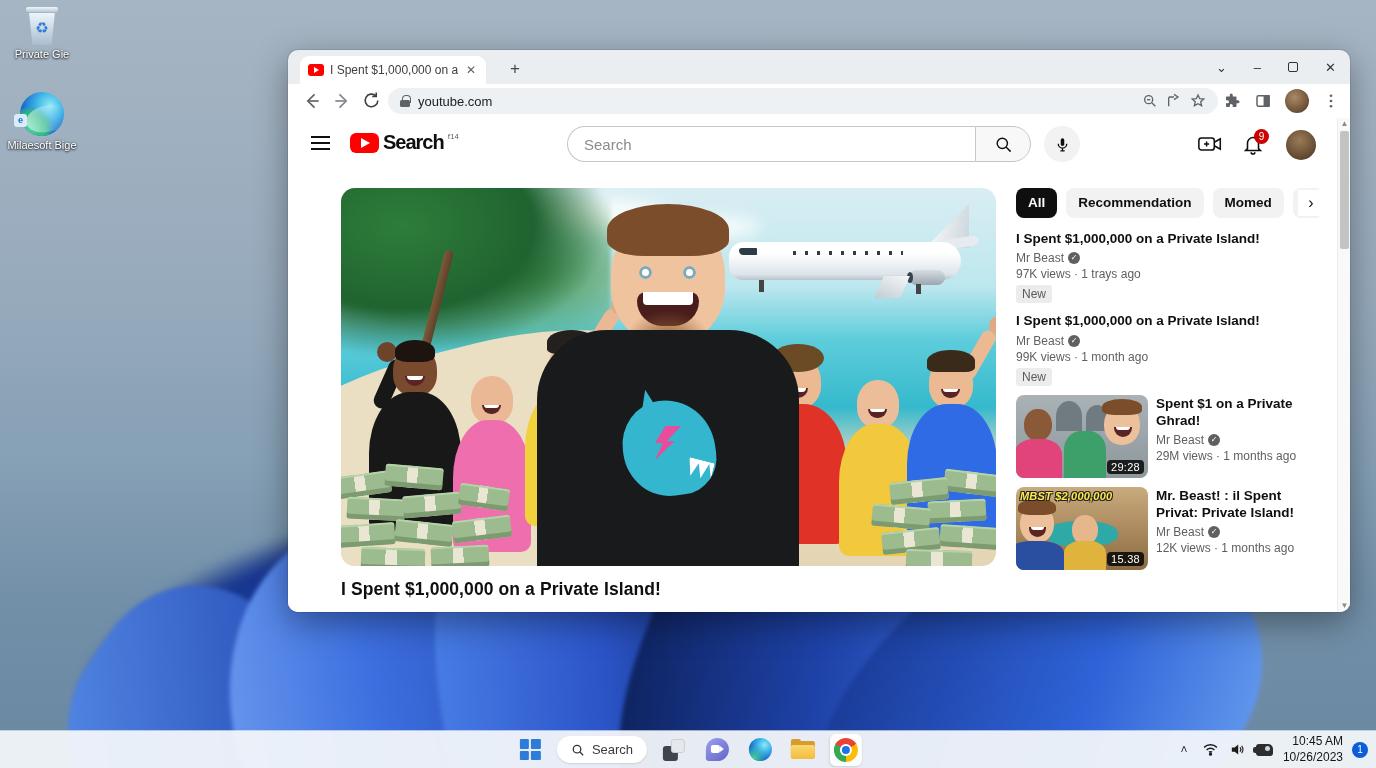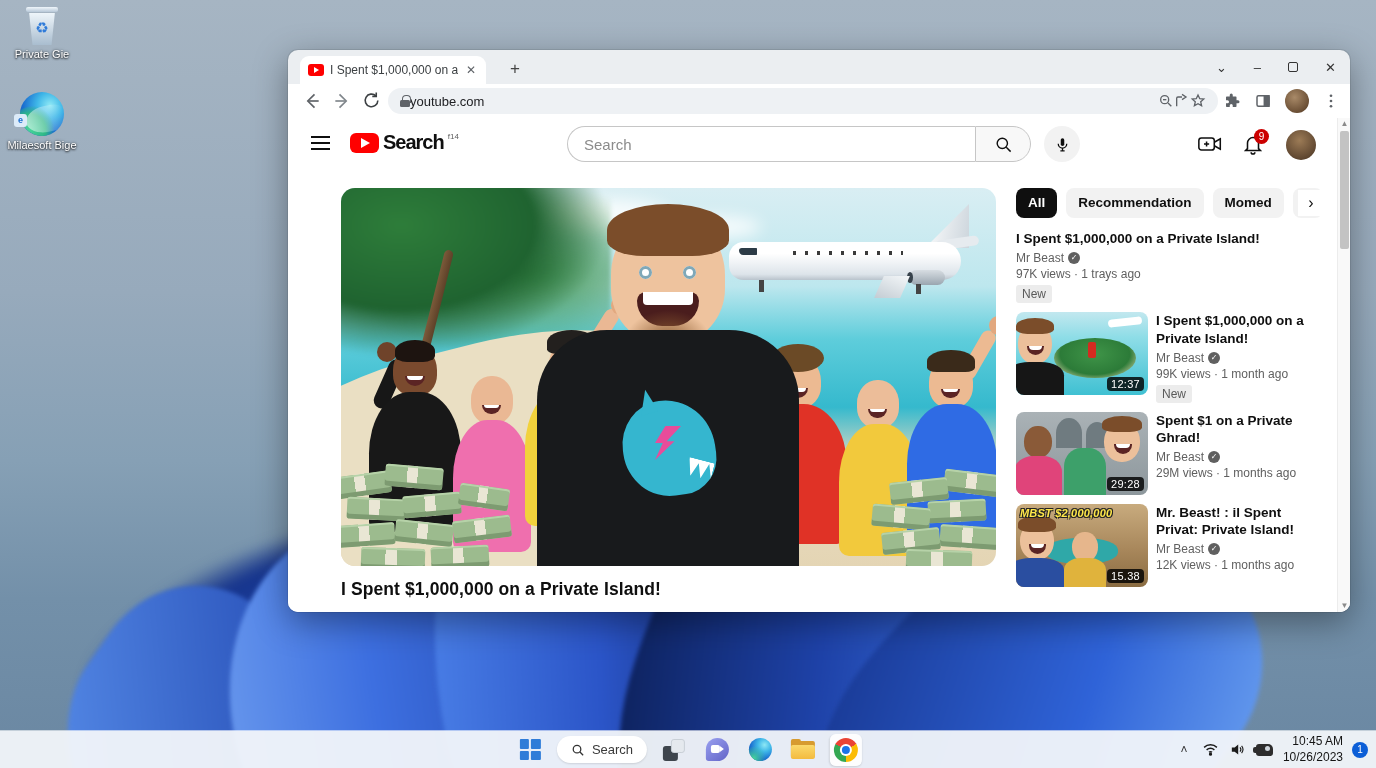--- a/index.html
+++ b/index.html
@@ -54,21 +54,21 @@
   .newtab { position:absolute; left:216px; top:9px; width:22px; height:22px; text-align:center; line-height:20px; font-size:17px; color:#444; cursor:pointer; }
   .wctrls { position:absolute; right:14px; top:0; height:34px; display:flex; align-items:center; gap:27px; color:#333; }
   .wctrls span { cursor:pointer; font-size:13px; line-height:1; }
   .wc-chevron { font-size:11px; }
   .wc-max { font-size:10px; border:1.3px solid #333; width:10px; height:10px; display:inline-block; border-radius:2px; }
 
   .toolbar { position:relative; height:34px; background:#fff; border-radius:0; }
   .navbtn { position:absolute; top:7px; width:20px; height:20px; color:#5f6368; cursor:pointer; }
   .nav-back { left:14px; } .nav-fwd { left:44px; color:#80868b; } .nav-reload { left:74px; color:#3c4043; }
   .addr { position:absolute; left:100px; right:132px; top:4px; height:26px; background:#eef1f4; border-radius:13px;
-    display:flex; align-items:center; padding:0 12px; }
+    display:flex; align-items:center; padding:0 12px; gap:8px; }
   .lock { width:10px; height:12px; position:relative; flex:none; }
   .lock:before { content:""; position:absolute; left:1.5px; top:0; width:7px; height:7px; border:1.6px solid #5f6368; border-bottom:none; border-radius:4px 4px 0 0; }
   .lock:after { content:""; position:absolute; left:0; top:5px; width:10px; height:7px; background:#5f6368; border-radius:1.5px; }
   .url { font-size:13px; color:#202124; flex:1; }
   .addr-ico { color:#5f6368; width:16px; height:16px; flex:none; cursor:pointer; }
   .tb-right { position:absolute; right:10px; top:5px; display:flex; align-items:center; gap:13px; }
   .tb-ico { width:18px; height:18px; color:#5f6368; cursor:pointer; }
   .tb-avatar { width:24px; height:24px; border-radius:50%; background:radial-gradient(circle at 40% 35%, #a98a68, #6b4f35 70%, #4a3524); cursor:pointer; }
 
   
@@ -494,30 +494,20 @@
             <div class="vchan">
                 <span>Mr Beast</span>
                 <span class="vcheck">✓</span>
               </div>
             <div class="vmeta">97K views · 1 trays ago</div>
             <div class="vnew">New</div>
           </div>
         </div>
 
         <div class="vrow">
-          <div class="thumb t2">
-            <div class="island"></div>
-              <div class="marker"></div>
-              <div class="plane"></div>
-            <div class="mini-head" style="left:2px;top:12px;width:34px;height:40px;background:#ecc09b;"></div>
-            <div class="hair" style="left:0;top:6px;width:38px;height:16px;background:#7b4d2a;"></div>
-            <div class="smile" style="left:11px;top:34px;width:17px;height:9px;"></div>
-            <div class="mini-torso" style="left:-10px;top:50px;width:58px;height:33px;background:#161616;"></div>
-            <div class="dur">12:37</div>
-          </div>
           <div class="vinfo">
             <div class="vtitle">I Spent $1,000,000 on a Private Island!</div>
             <div class="vchan">
                 <span>Mr Beast</span>
                 <span class="vcheck">✓</span>
               </div>
             <div class="vmeta">99K views · 1 month ago</div>
             <div class="vnew">New</div>
           </div>
         </div>

